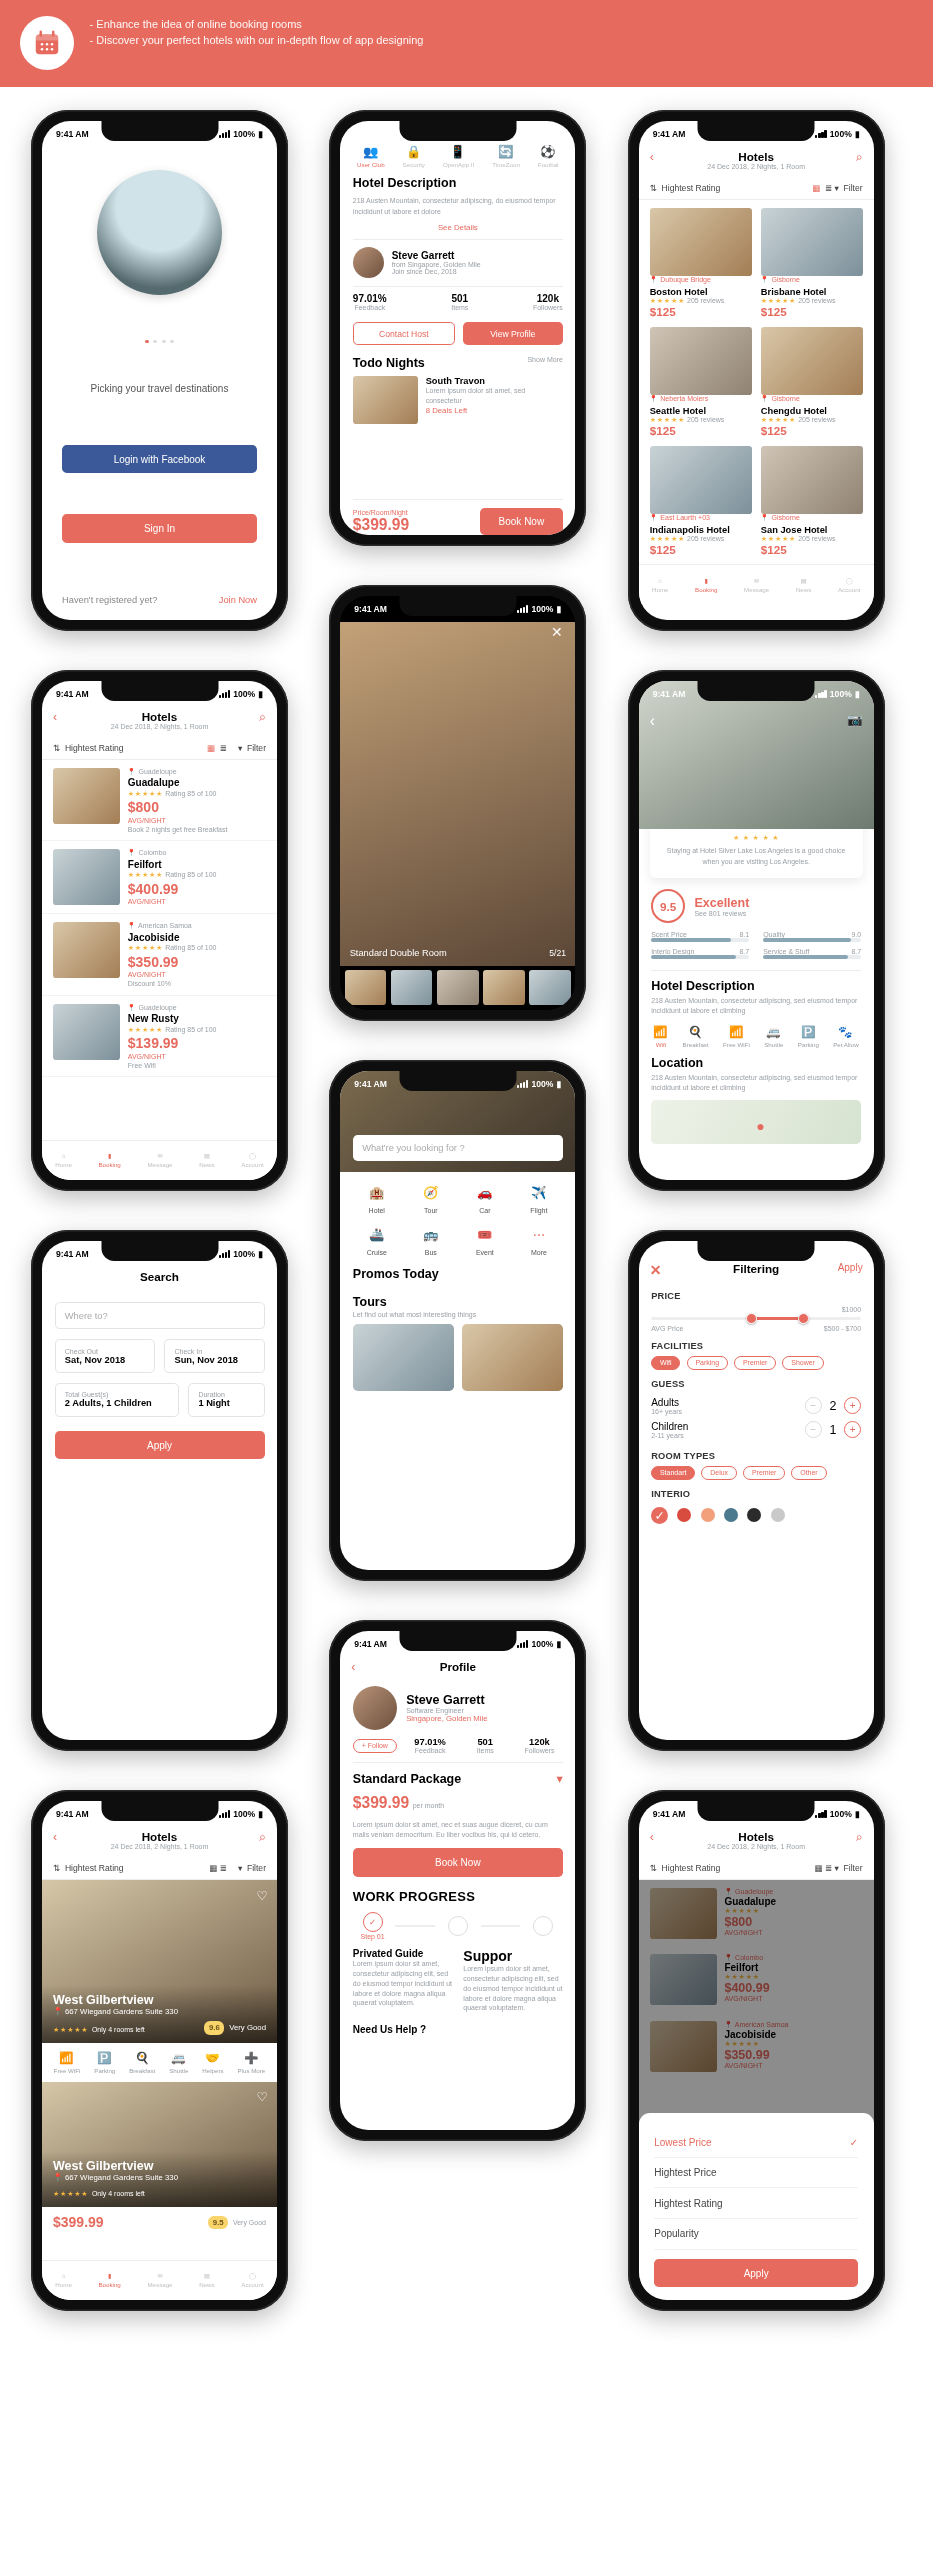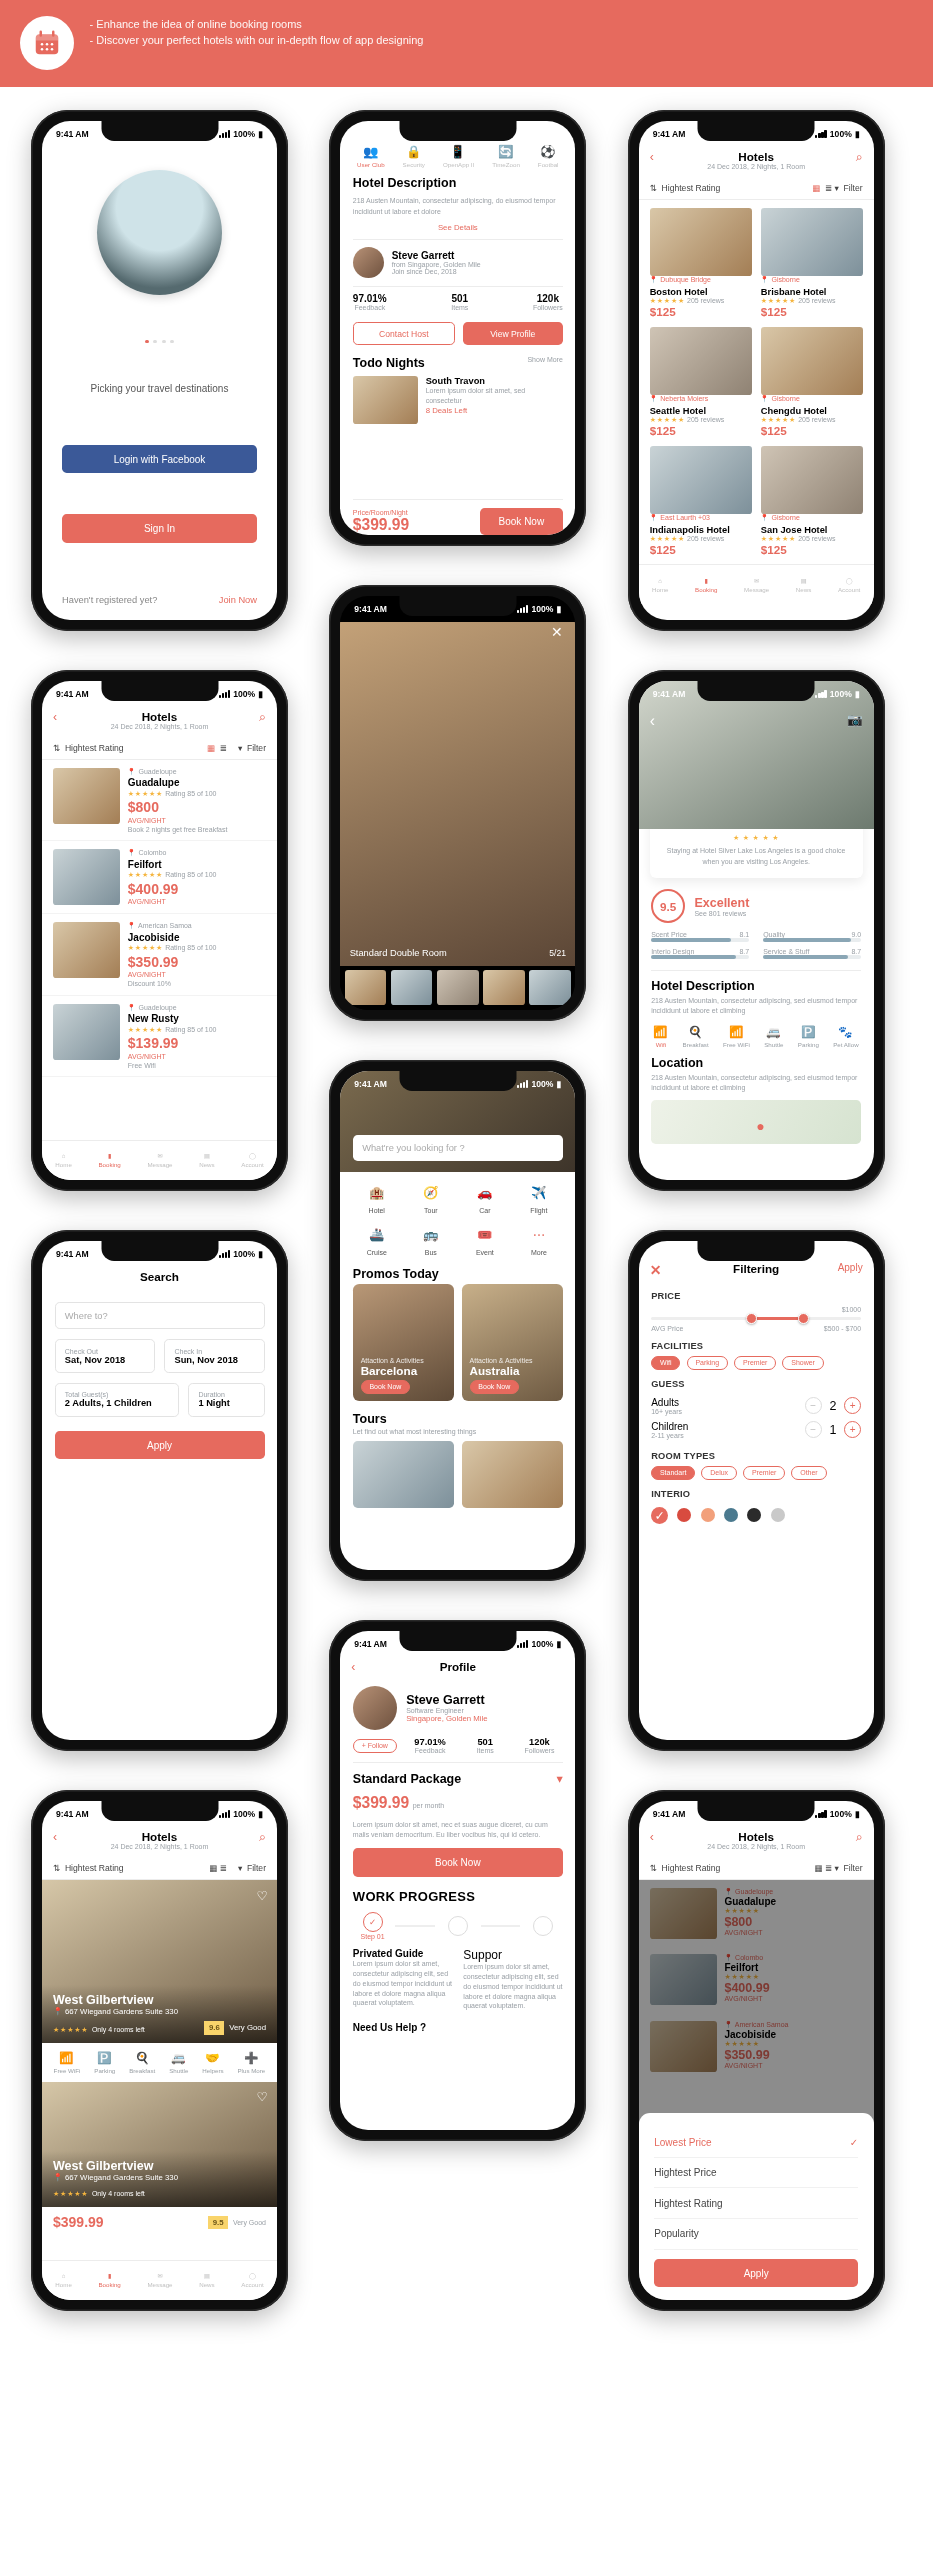--- a/index.html
+++ b/index.html
@@ -97,21 +97,21 @@
 
   .s-filter .slab{font-size:9.3px;font-weight:700;color:#333;letter-spacing:0.2px;margin:9.3px 12.5px 4.7px;}
   .stepper{display:flex;align-items:center;gap:7.8px;}
   .stepper .bt{width:17px;height:17px;border-radius:50%;border:0.8px solid #ddd;display:flex;align-items:center;justify-content:center;color:#bbb;font-size:10px;}
   .stepper .bt.add{border-color:var(--accent);color:var(--accent);}
 
   .s-hotels2 .hero{height:163px;background:linear-gradient(150deg,#d6c7a8,#6c5a43);position:relative;}
   .s-hotels2 .overlay{position:absolute;left:0;right:0;bottom:0;padding:7.8px 11px;color:#fff;background:linear-gradient(transparent,rgba(0,0,0,.6));}
   .s-hotels2 .amen{display:flex;justify-content:space-around;padding:7.8px 4.7px;}
   .s-hotels2 .amen div{display:flex;flex-direction:column;align-items:center;font-size:6.2px;color:var(--muted);gap:2.3px;}
-  .badge{background:#f9d46b;color:#6b5417;font-size:7.8px;font-weight:700;padding:2.3px 4.7px;border-radius:0;}
+  .badge{background:#f9d46b;color:#6b5417;font-size:7.8px;font-weight:700;padding:2.3px 4.7px;border-radius:6px;}
 
   .s-profile .av{width:44px;height:44px;border-radius:50%;background:linear-gradient(135deg,#b89277,#6e513e);}
   .s-profile .stats{display:flex;gap:14px;font-size:9.3px;}
   .s-profile .stats div{display:flex;flex-direction:column;align-items:center;}
   .s-profile .step{width:20px;height:20px;border:1.6px solid var(--accent);border-radius:50%;color:var(--accent);font-size:8.6px;display:flex;align-items:center;justify-content:center;margin:0 auto;}
   .s-profile .stepline{height:1.6px;background:#eee;flex:1;margin:0 3.1px;}
 
   .s-sheet .dim{position:absolute;inset:0;background:rgba(0,0,0,.45);}
   .s-sheet .sheet{position:absolute;left:0;right:0;bottom:0;background:#fff;border-top-left-radius:11px;border-top-right-radius:11px;padding:14px 15.6px 12.5px;}
   .s-sheet .opt{padding:9.3px 0;font-size:10px;color:#444;border-bottom:0.8px solid #f1f1f1;display:flex;justify-content:space-between;}
@@ -538,36 +538,20 @@
               <div class="cat">
                 <div class="cic">🎟️</div>
                 <span>Event</span>
               </div>
               <div class="cat">
                 <div class="cic">⋯</div>
                 <span>More</span>
               </div>
             </div>
         <div style="padding:7.8px 12.5px 3.1px;font-weight:700">Promos Today</div>
-        <div style="display:flex;gap:7.8px;padding:0 12.5px">
-          <div style="flex:1;height:117px;border-radius:6.2px;background:linear-gradient(155deg,#b99877,#5e4a37);position:relative">
-            <div style="position:absolute;left:7.8px;right:7.8px;bottom:7.8px;color:#fff">
-              <div style="font-size:7px;opacity:.85">Attaction &amp; Activities</div>
-              <div style="font-size:11.7px;font-weight:600">Barcelona</div>
-              <span class="pill solid" style="margin-top:3.1px;display:inline-block">Book Now</span>
-            </div>
-          </div>
-          <div style="flex:1;height:117px;border-radius:6.2px;background:linear-gradient(155deg,#c8b08a,#6e5a42);position:relative">
-            <div style="position:absolute;left:7.8px;right:7.8px;bottom:7.8px;color:#fff">
-              <div style="font-size:7px;opacity:.85">Attaction &amp; Activities</div>
-              <div style="font-size:11.7px;font-weight:600">Australia</div>
-              <span class="pill solid" style="margin-top:3.1px;display:inline-block">Book Now</span>
-            </div>
-          </div>
-        </div>
         <div style="padding:11px 12.5px 1.6px;font-weight:700">Tours</div>
         <div class="micro" style="padding:0 12.5px 6.2px">Let find out what most interesting things</div>
         <div style="display:flex;gap:7.8px;padding:0 12.5px">
           <div class="thumbcool" style="flex:1;height:67px;border-radius:4.7px"></div>
           <div class="thumbwarm" style="flex:1;height:67px;border-radius:4.7px"></div>
         </div>
       </div>
         </div>
 
       <div class="phone">
@@ -633,21 +617,21 @@
             <div style="flex:1;text-align:center">
                   <div class="step" style="border-color:#ddd;color:#ddd"></div>
                 </div>
           </div>
           <div style="display:flex;gap:11px">
             <div style="flex:1">
                   <div style="font-weight:600;font-size:10px">Privated Guide</div>
                   <div class="micro" style="line-height:1.4">Lorem ipsum dolor sit amet, consectetur adipiscing elit, sed do eiusmod tempor incididunt ut labore et dolore magna aliqua quaerat voluptatem.</div>
                 </div>
             <div style="flex:1">
-                  <div style="font-weight:400;font-size:12px">Suppor</div>
+                  <div style="font-weight:700;font-size:14px">Suppor</div>
                   <div class="micro" style="line-height:1.4">Lorem ipsum dolor sit amet, consectetur adipiscing elit, sed do eiusmod tempor incididunt ut labore et dolore magna aliqua quaerat voluptatem.</div>
                 </div>
           </div>
           <div style="font-weight:700;font-size:10px;margin-top:3.1px">Need Us Help ?</div>
         </div>
       </div>
         </div>
 
     </div>
 

